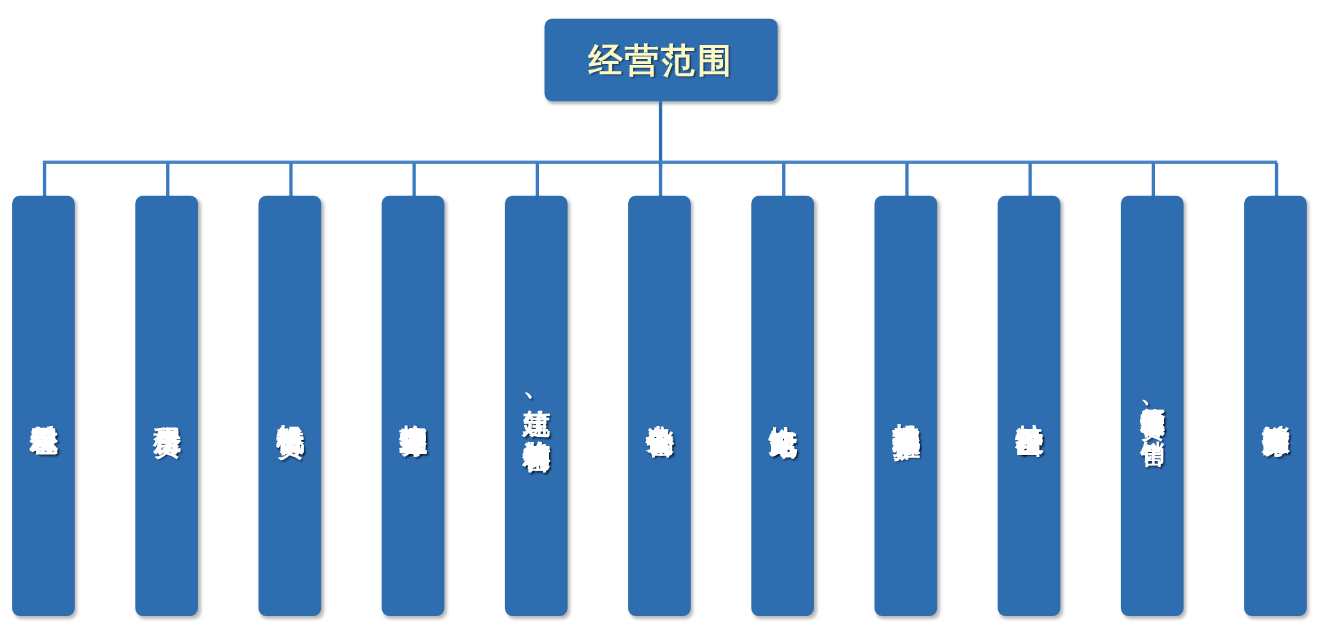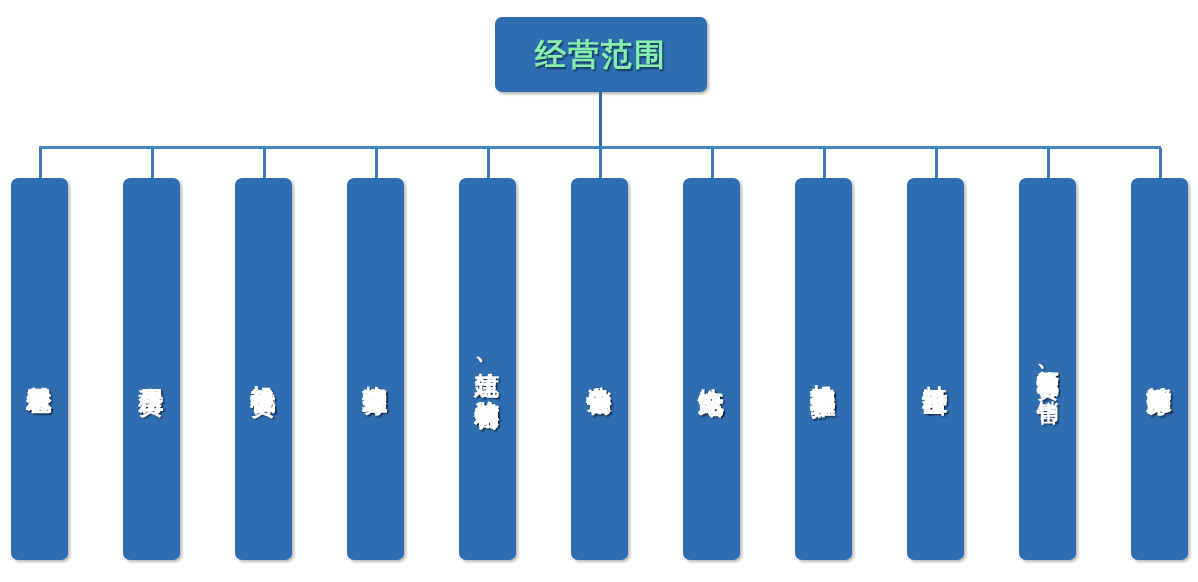--- a/index.html
+++ b/index.html
@@ -27,21 +27,21 @@
     height: 75px;
     background: #2E6DB0;
     border-radius: 7px;
     box-shadow: 2px 2px 3px rgba(0,0,0,0.30);
     display: flex;
     align-items: center;
     justify-content: center;
     box-sizing: border-box;
   }
   .root-label {
-    color: #86efac;
+    color: #fef9c3;
     font-size: 31px;
     font-weight: bold;
     letter-spacing: 2px;
     line-height: 1;
     text-shadow: 1.5px 1.5px 1.5px rgba(0,0,0,0.45);
     white-space: nowrap;
   }
 
   
   .conn-root-stem {

